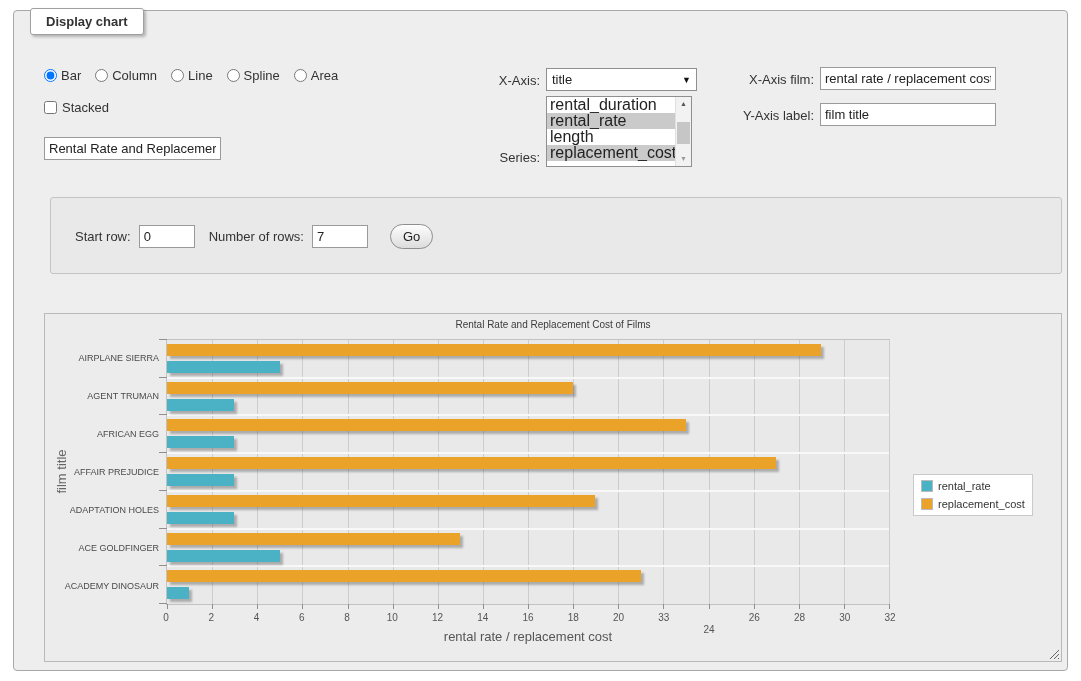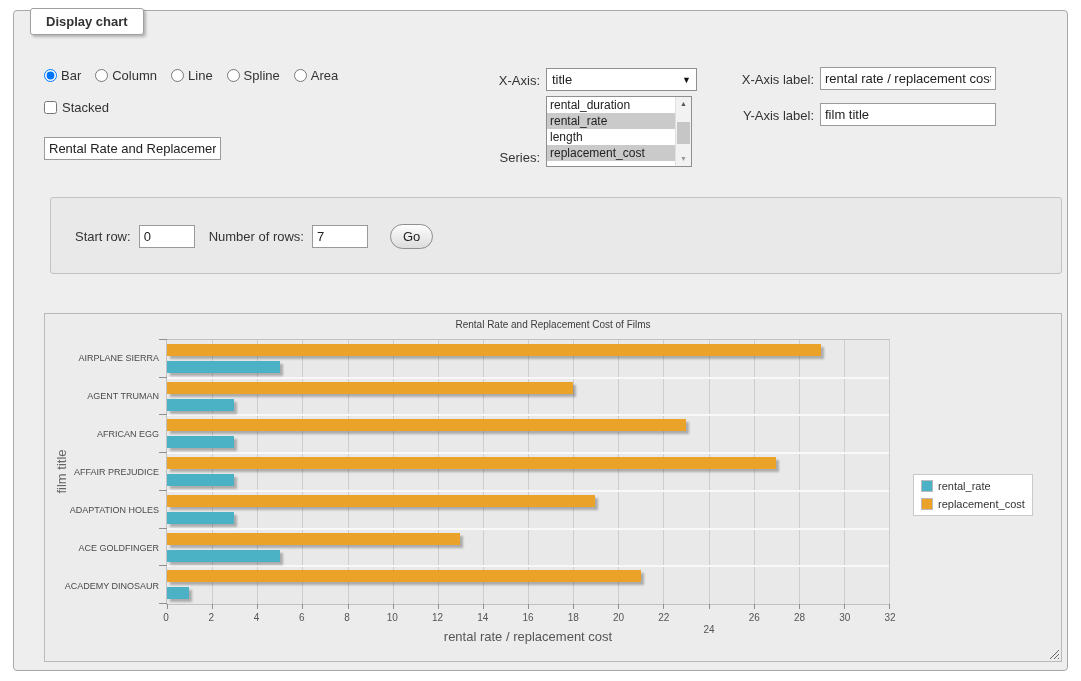--- a/index.html
+++ b/index.html
@@ -35,21 +35,21 @@
 
   .select-box { position:absolute; left:532px; top:57px; width:151px; height:23px;
     background:#fff; border:1px solid #8f8f8f; font-size:13px; color:#222;
     display:flex; align-items:center; padding:0 5px; }
   .select-box .sel-text { flex:1; overflow:hidden; white-space:nowrap; }
   .select-box .sel-arrow { font-size:9px; color:#111; padding-left:4px; }
 
   .listbox { position:absolute; left:532px; top:85px; width:146px; height:71px;
     background:#fff; border:1px solid #8f8f8f; display:flex; }
   .list-items { flex:1; overflow:hidden; }
-  .list-item { height:16px; line-height:16px; font-size:12px; color:#222; padding:0 3px;
+  .list-item { height:16px; line-height:16px; font-size:16px; color:#222; padding:0 3px;
     white-space:nowrap; overflow:hidden; }
   .list-item.selected { background:#cacaca; }
   .scrollbar { width:16px; background:#f2f2f2; border-left:1px solid #e0e0e0;
     display:flex; flex-direction:column; position:relative; }
   .sb-btn { height:14px; font-size:7px; color:#555; text-align:center; line-height:14px;
     background:#f2f2f2; }
   .sb-btn.down { position:absolute; bottom:0; left:0; right:0; color:#9a9a9a; }
   .sb-thumb { position:absolute; left:1px; right:1px; top:25px; height:22px; background:#c6c6c6; }
 
   .cap-input { position:absolute; height:23px; border:1px solid #9a9a9a; background:#fff;
@@ -151,21 +151,21 @@
           <div class="list-item">length</div>
           <div class="list-item selected">replacement_cost</div>
         </div>
       <div class="scrollbar">
         <div class="sb-btn up">▲</div>
         <div class="sb-thumb"></div>
         <div class="sb-btn down">▼</div>
       </div>
     </div>
 
-    <div class="ctl-label lbl-xcap">X-Axis label:</div>
+    <div class="ctl-label lbl-xcap">X-Axis film:</div>
     <input class="cap-input inp-xcap" value="rental rate / replacement cost" style="">
 
     <div class="ctl-label lbl-ycap">Y-Axis label:</div>
     <input class="cap-input inp-ycap" value="film title" style="">
 
     <div class="pager">
       <div class="pager-row">
         <span>Start row:</span>
         <input class="pager-input" value="0" style="">
         <span style="margin-left:6px">Number of rows:</span>
@@ -268,21 +268,21 @@
           <div class="xtick" style="left: 6.25%;">2</div>
           <div class="xtick" style="left: 12.5%;">4</div>
           <div class="xtick" style="left: 18.75%;">6</div>
           <div class="xtick" style="left: 25%;">8</div>
           <div class="xtick" style="left: 31.25%;">10</div>
           <div class="xtick" style="left: 37.5%;">12</div>
           <div class="xtick" style="left: 43.75%;">14</div>
           <div class="xtick" style="left: 50%;">16</div>
           <div class="xtick" style="left: 56.25%;">18</div>
           <div class="xtick" style="left: 62.5%;">20</div>
-          <div class="xtick" style="left: 68.75%;">22</div>
+          <div class="xtick" style="left: 68.75%;">33</div>
           <div class="xtick" style="left: 75%; margin-top: 12px;">24</div>
           <div class="xtick" style="left: 81.25%;">26</div>
           <div class="xtick" style="left: 87.5%;">28</div>
           <div class="xtick" style="left: 93.75%;">30</div>
           <div class="xtick" style="left: 100%;">32</div>
         </div>
       <div class="xlabel">rental rate / replacement cost</div>
       <div class="chart-legend">
           <div class="legend-row">
             <div class="legend-swatch" style="background: rgb(75, 178, 197);"></div>

